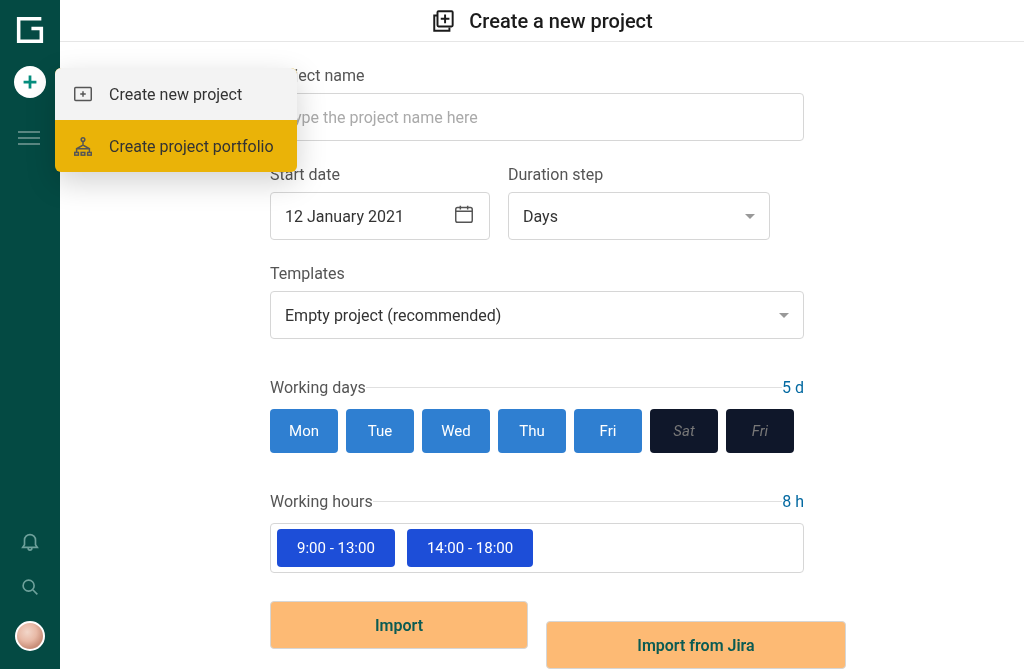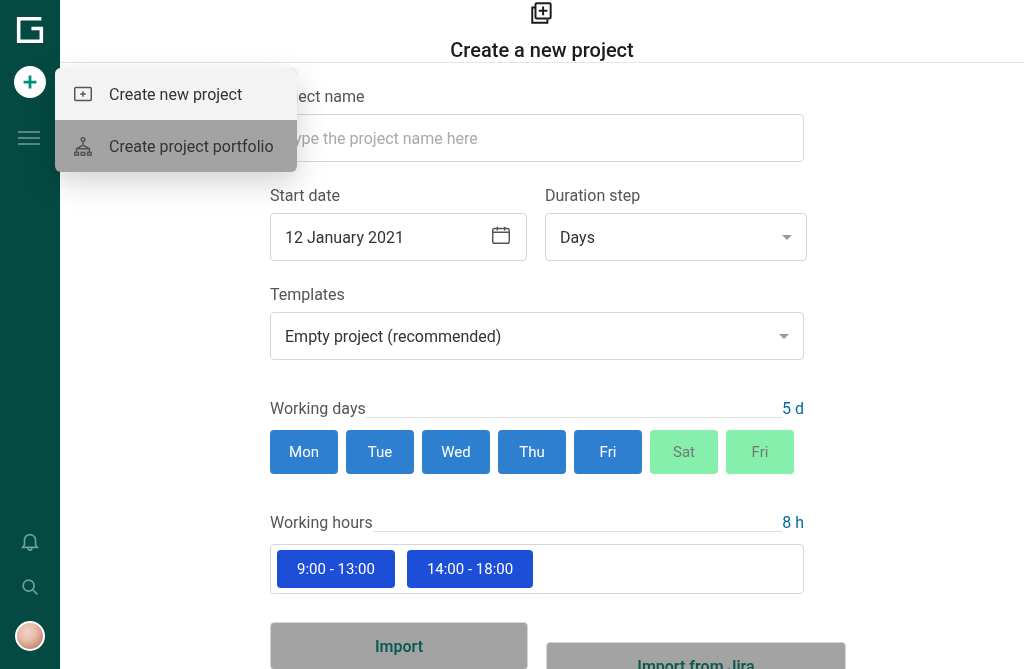--- a/index.html
+++ b/index.html
@@ -7,49 +7,49 @@
 .app { display: flex; width: 1024px; height: 669px; position: relative; overflow: hidden; }
 .sidebar { width: 60px; background: #044a43; display: flex; flex-direction: column; align-items: center; padding-top: 8px; position: relative; }
 .logo { width: 36px; height: 36px; margin-top: 4px; margin-bottom: 18px; display:flex; align-items:center; justify-content:center; color:#fff; }
 .plus-circle { width: 32px; height: 32px; background: #fff; border-radius: 50%; display: flex; align-items: center; justify-content: center; color: #058d7d; cursor: pointer; }
 .hamburger { margin-top: 28px; width: 24px; height: 24px; display: flex; flex-direction: column; justify-content: center; gap: 4px; cursor: pointer; }
 .hamburger span { display:block; height: 2px; background: #5a8782; width: 22px; }
 .sidebar-bottom { margin-top: auto; display: flex; flex-direction: column; align-items: center; gap: 22px; padding-bottom: 18px; }
 .side-icon { width:24px; height:24px; color:#6ea19b; display:flex; align-items:center; justify-content:center; cursor:pointer; }
 .avatar { width: 30px; height: 30px; border-radius: 50%; background: radial-gradient(circle at 40% 35%, #f2d6c9 0%, #e8b9a6 40%, #c98f7a 70%); border: 2px solid #fff; cursor:pointer; }
 .main { flex: 1; display: flex; flex-direction: column; }
-.titlebar { height: 68px; border-bottom: 1px solid #e6e6e6; display: flex; align-items: center; justify-content: center; gap: 12px; flex-direction: column; }
+.titlebar { height: 68px; border-bottom: 1px solid #e6e6e6; display: flex; align-items: center; justify-content: center; gap: 12px; }
 .title-icon { width: 26px; height: 26px; color: #1b1b1b; }
 .title-text { font-size: 20px; color: #1b1b1b; font-weight: 500; }
 .content { padding: 24px 0 0 210px; }
 .field-label { font-size: 16px; color: #555; margin-bottom: 8px; }
 .row { display: flex; gap: 18px; }
 .col { display: flex; flex-direction: column; }
 .input { height: 48px; border: 1px solid #d6d6d6; border-radius: 4px; padding: 0 14px; font-size: 16px; color: #333; display:flex; align-items:center; background:#fff; }
 .input.placeholder { color: #aaa; }
 .input.wide { width: 534px; }
-.input.date { width: 257px; justify-content: space-between; }
+.input.date { width: 220px; justify-content: space-between; }
 .input.select { width: 262px; justify-content: space-between; }
 .caret { width: 0; height: 0; border-left: 5px solid transparent; border-right: 5px solid transparent; border-top: 5px solid #999; }
 .section { margin-top: 24px; }
-.legend-row { display:flex; align-items:flex-end; width:534px;margin-top:39px; }
+.legend-row { display:flex; align-items:center; width:534px;margin-top:39px; }
 .legend-label { font-size:16px; color:#555; white-space:nowrap; }
 .legend-line { flex:1; height:1px; background:#e0e0e0; }
 .legend-value { font-size:16px; color:#0369a1; white-space:nowrap; }
 .days { display:flex; gap:8px; margin-top:12px; }
 .day-btn { width:68px; height:44px; border-radius:4px; display:flex; align-items:center; justify-content:center; font-size:15px; cursor:pointer; border:none; }
 .day-btn.active { background:#2f7fd1; color:#fff; }
-.day-btn.inactive { background:#86efac; color:#777; }
+.day-btn.inactive { background:#0f172a; color:#777;font-style:italic; }
 .hours-box { width:534px; height:50px; border:1px solid #d6d6d6; border-radius:4px; margin-top:12px; display:flex; align-items:center; gap:12px; padding:0 6px; }
 .hour-chip { height:38px; padding:0 20px; background:#1d4ed8; color:#fff; border-radius:4px; display:flex; align-items:center; font-size:15px; cursor:pointer; }
 .actions { display:flex; gap:18px; margin-top:28px; }
-.btn { height:48px; border:1px solid #d6d6d6; border-radius:4px; display:flex; align-items:center; justify-content:center; font-size:16px; font-weight:600; color:#0b5b53; cursor:pointer; background:#a3a3a3; }
+.btn { height:48px; border:1px solid #d6d6d6; border-radius:4px; display:flex; align-items:center; justify-content:center; font-size:16px; font-weight:600; color:#0b5b53; cursor:pointer; background:#fdba74; }
 .btn.w1 { width:258px; }
 .btn.w2 { width:300px;margin-top:20px; }
-.popover { position:absolute; left:55px; top:68px; width:242px; background:#a3a3a3; border-radius:6px; box-shadow:0 10px 30px rgba(0,0,0,0.18); overflow:hidden; }
+.popover { position:absolute; left:55px; top:68px; width:242px; background:#eab308; border-radius:6px; box-shadow:0 10px 30px rgba(0,0,0,0.18); overflow:hidden; }
 .popover-item { height:52px; display:flex; align-items:center; gap:14px; padding:0 16px; font-size:16px; color:#333; cursor:pointer; }
 .popover-item.active { background:#f3f3f3; }
 .popover-item .pi-icon { width:24px; height:24px; color:#555; display:flex; align-items:center; justify-content:center; }
 </style>
 </head>
 <body>
 
 <div class="app">
   <div class="sidebar">
     <div class="logo">

